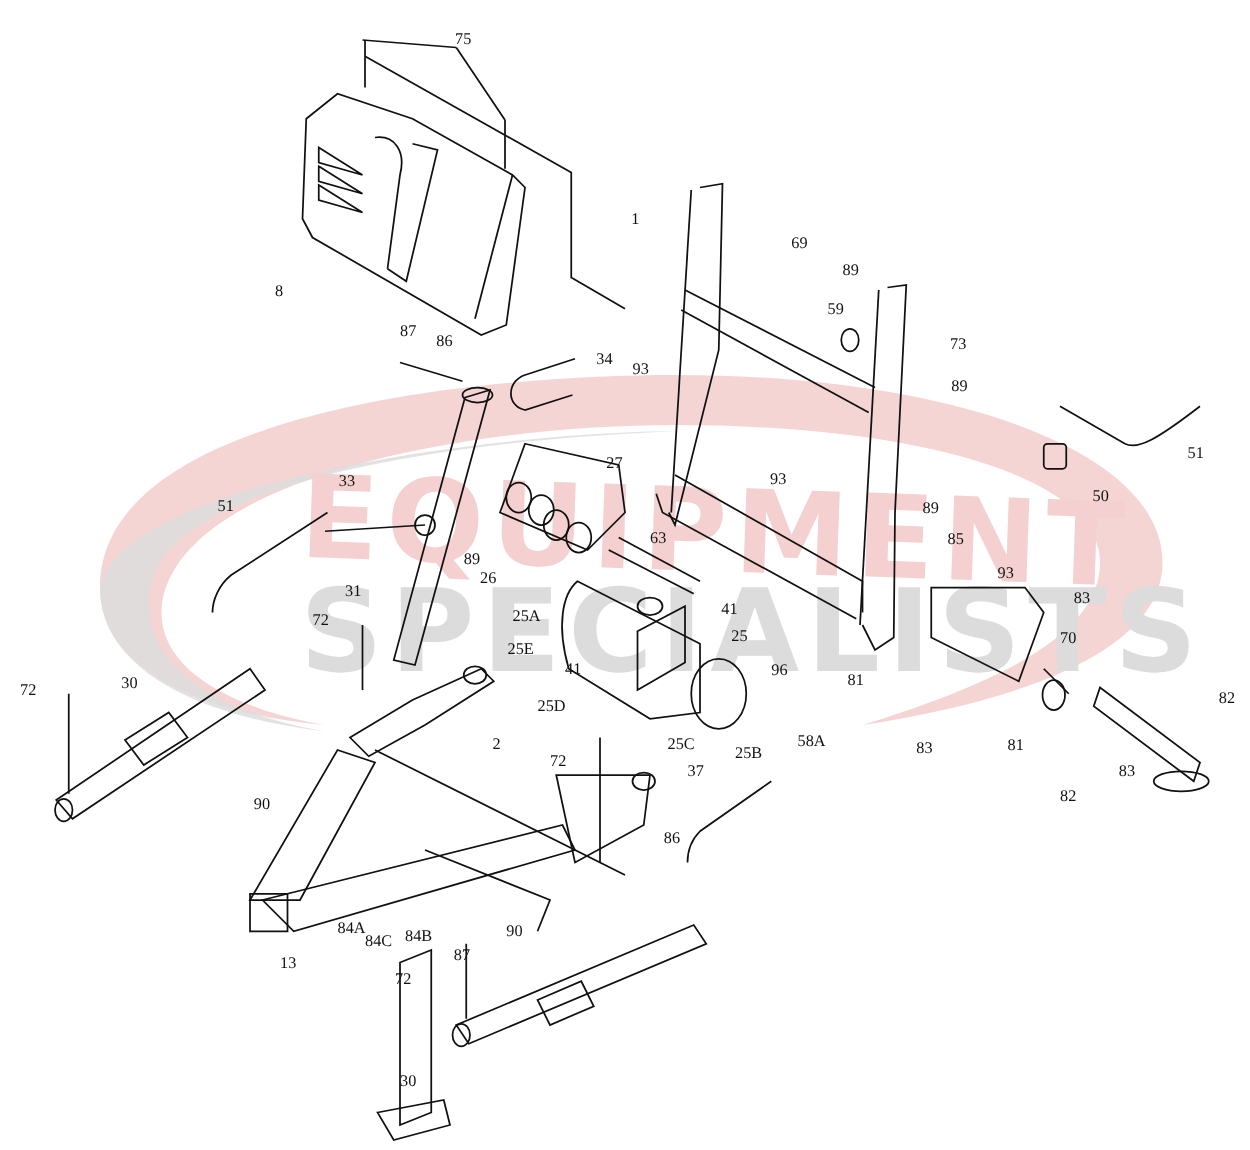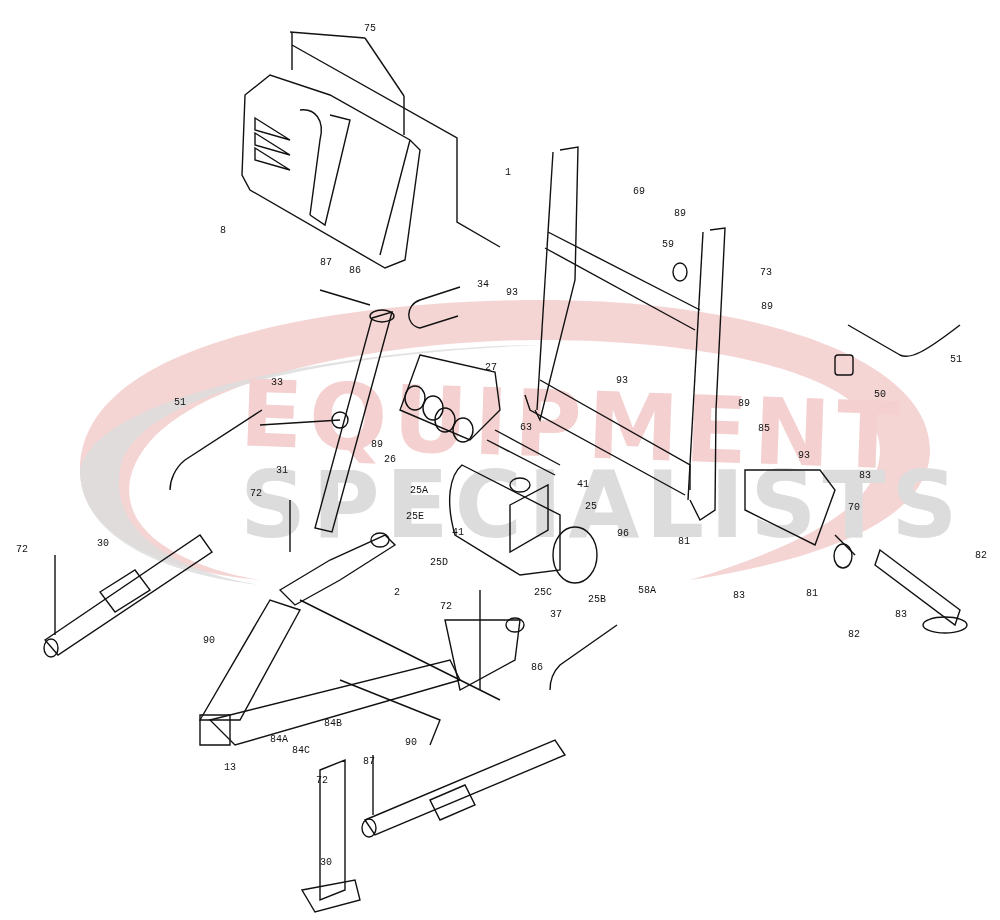--- a/index.html
+++ b/index.html
@@ -1,21 +1,21 @@
 <!DOCTYPE html>
 <html><head>
 <meta charset="utf-8">
 <style>
   html, body { margin:0; padding:0; background:#ffffff; }
   body { width:1000px; height:920px; position:relative; overflow:hidden; font-family:"DejaVu Sans", sans-serif; }
   #diagram { position:absolute; left:0; top:0; width:1000px; height:920px; }
   .wm-text { position:absolute; font-family:"DejaVu Sans", sans-serif; font-weight:bold; letter-spacing:6px; }
   .wm-top { left:240px; top:372px; font-size:92px; color:#f4d0d0; transform:rotate(2deg); }
   .wm-bottom { left:240px; top:452px; font-size:92px; color:#dcdcdc; }
-  .lbl { position:absolute; font-family:Liberation Mono, monospace; font-size:10px; color:#111; line-height:1; white-space:nowrap; }
+  .lbl { position:absolute; font-family:Liberation Serif, serif; font-size:13px; color:#111; line-height:1; white-space:nowrap; }
   svg line, svg path, svg ellipse, svg rect, svg polyline, svg polygon, svg circle { vector-effect:non-scaling-stroke; }
 </style>
 </head>
 <body>
 
 <div id="diagram">
 
   <svg width="1000" height="920" style="position:absolute;left:0;top:0">
     <path d="M80,470 C80,330 380,300 540,300 C760,300 930,360 930,450 C930,520 820,560 690,580 C820,540 880,500 880,450 C880,380 730,340 540,340 C380,340 150,380 130,480 C120,540 200,570 260,580 C150,570 80,530 80,470 Z" fill="#f2c6c6" opacity="0.75"></path>
     <path d="M80,470 C80,540 170,575 260,585 C170,570 110,530 120,470 C130,400 300,355 540,345 C420,345 100,380 80,470 Z" fill="#dddddd" opacity="0.85"></path>
@@ -174,19 +174,19 @@
   <div class="lbl" style="left:588px;top:595px">25B</div>
   <div class="lbl" style="left:895px;top:610px">83</div>
   <div class="lbl" style="left:394px;top:588px">2</div>
   <div class="lbl" style="left:440px;top:602px">72</div>
   <div class="lbl" style="left:550px;top:610px">37</div>
   <div class="lbl" style="left:203px;top:636px">90</div>
   <div class="lbl" style="left:848px;top:630px">82</div>
   <div class="lbl" style="left:531px;top:663px">86</div>
   <div class="lbl" style="left:270px;top:735px">84A</div>
   <div class="lbl" style="left:292px;top:746px">84C</div>
-  <div class="lbl" style="left:324px;top:719px">84B</div>
+  <div class="lbl" style="left:324px;top:742px">84B</div>
   <div class="lbl" style="left:405px;top:738px">90</div>
   <div class="lbl" style="left:363px;top:757px">87</div>
   <div class="lbl" style="left:224px;top:763px">13</div>
   <div class="lbl" style="left:316px;top:776px">72</div>
   <div class="lbl" style="left:320px;top:858px">30</div>
 </div>
 
 </body></html>

